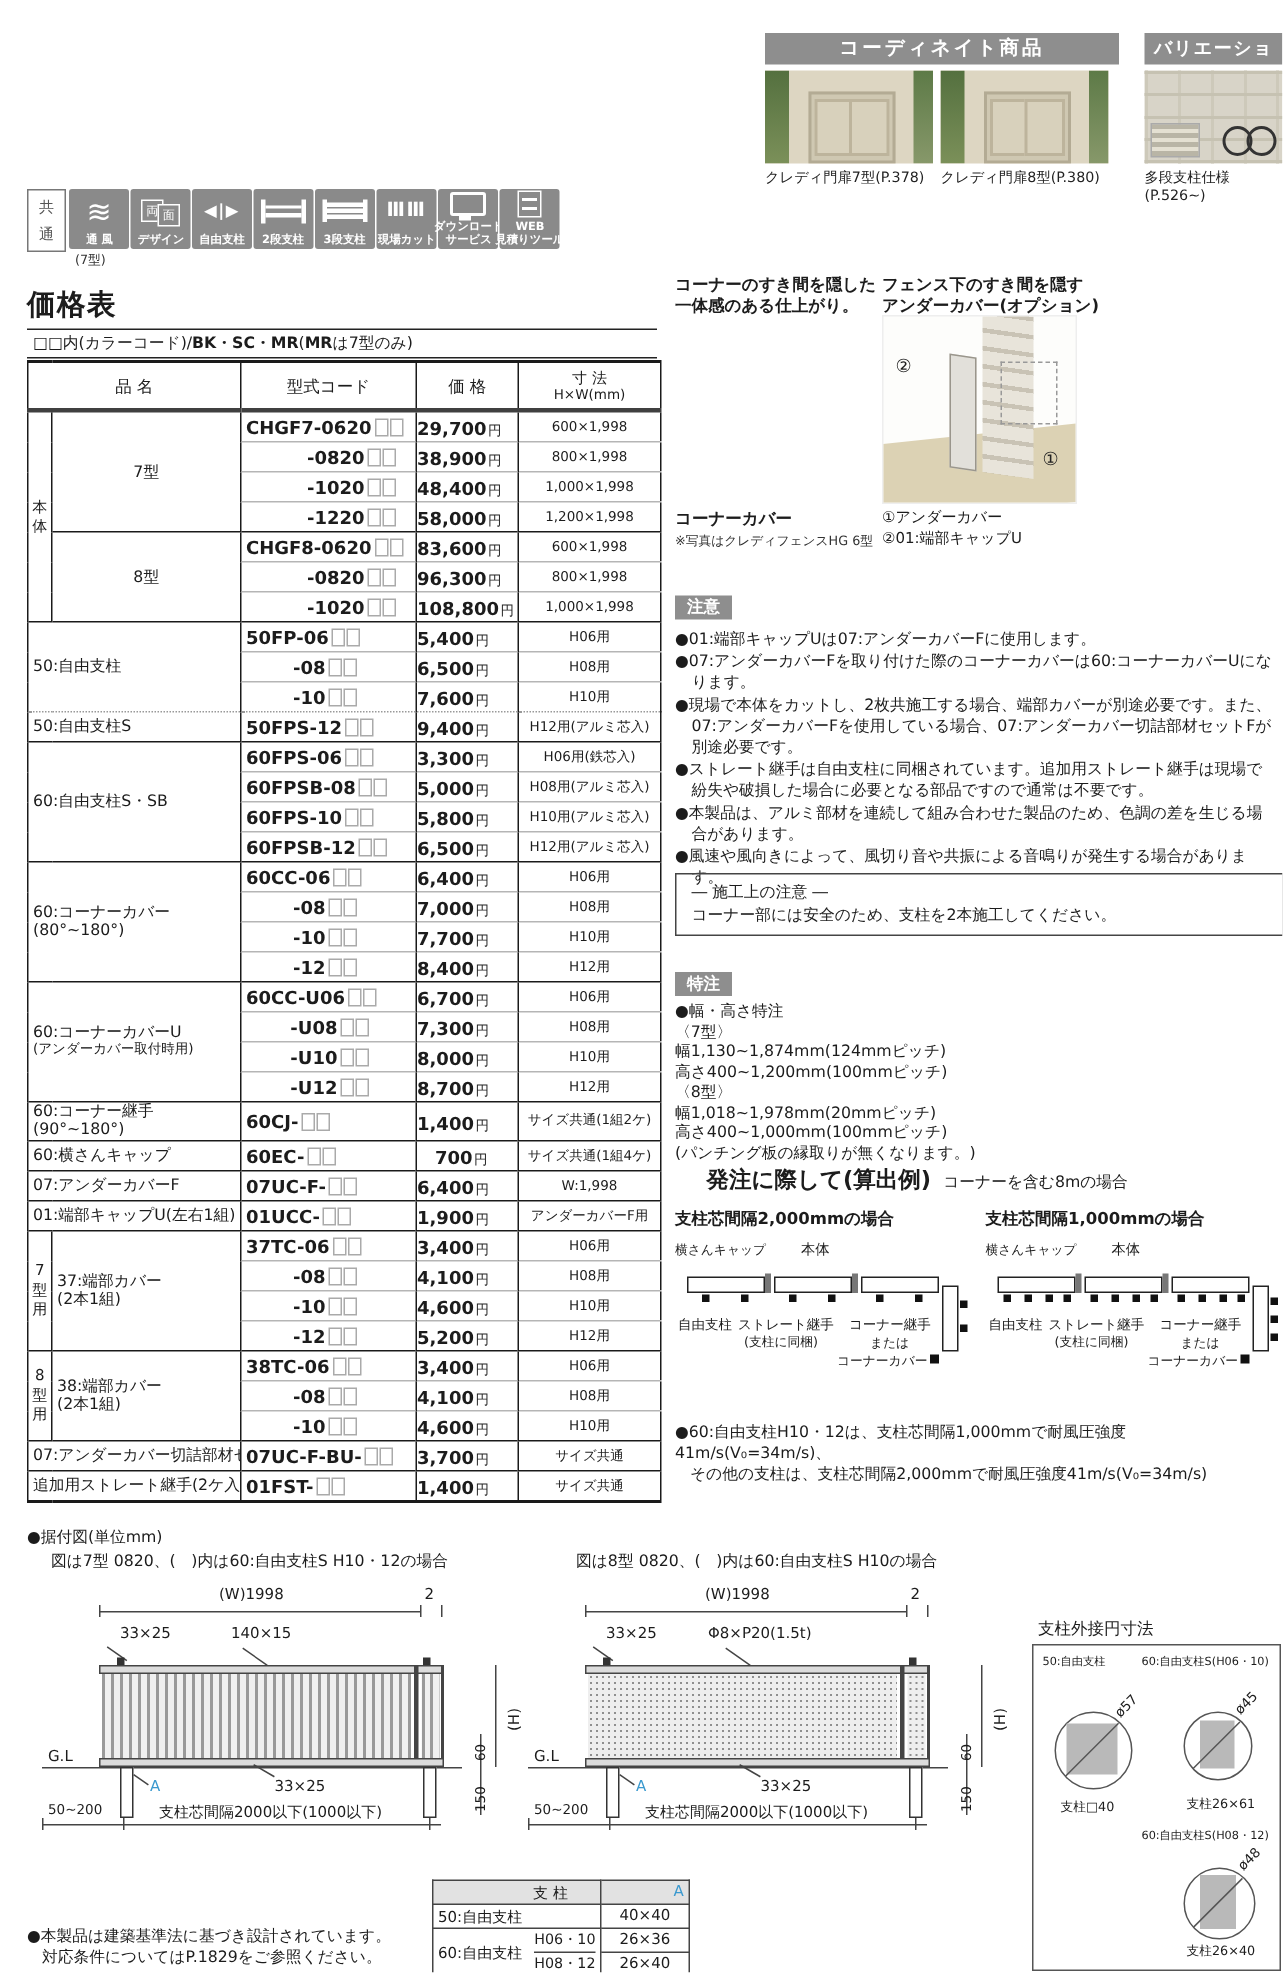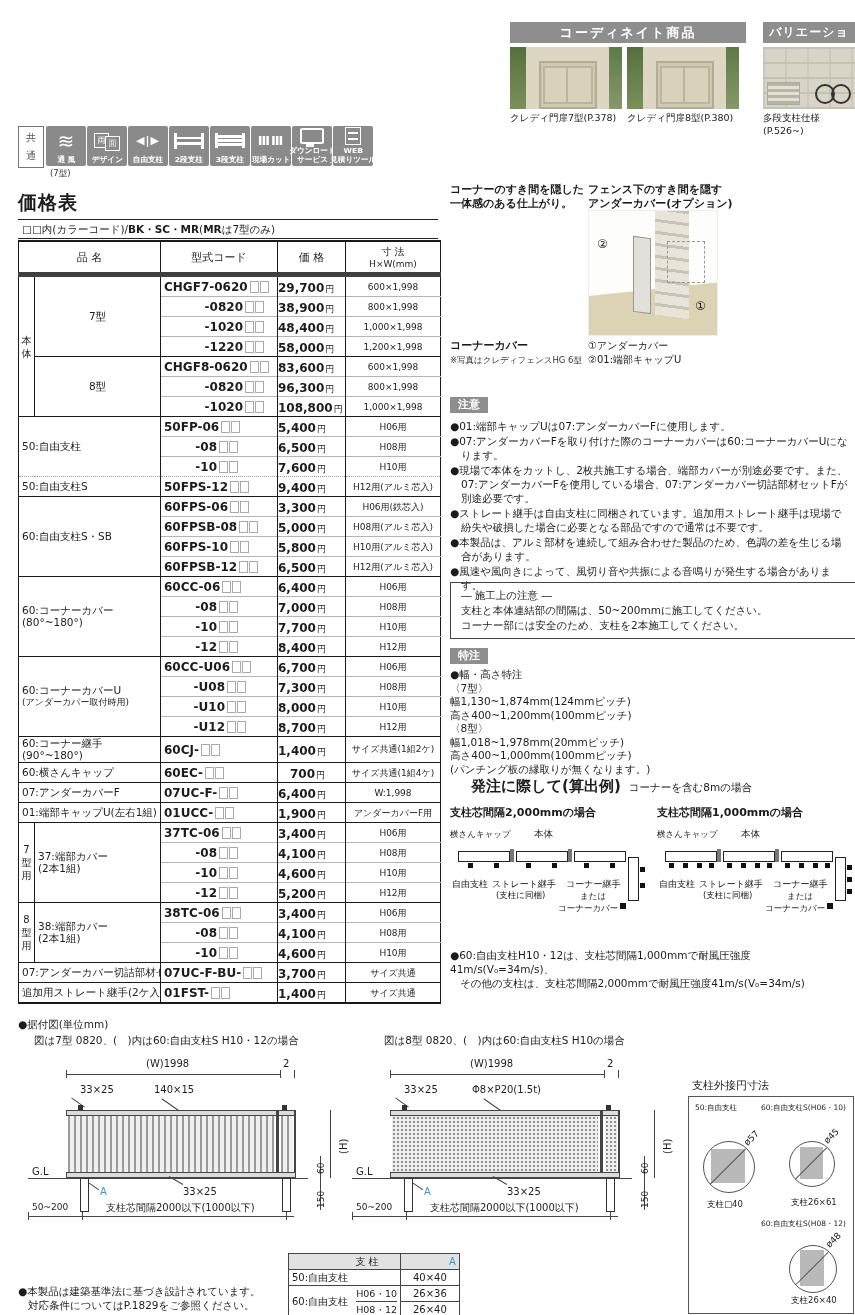--- a/index.html
+++ b/index.html
@@ -44,21 +44,21 @@
   .calc{width:14px;height:16px;border:1.5px solid #fff;display:flex;flex-direction:column;justify-content:space-evenly;}
   .calc span{display:block;height:1.5px;background:#fff;margin:0 2px;}
   .subcap{font-size:8.5px;color:#333;}
   
   .h-title{font-size:19px;font-weight:bold;letter-spacing:1px;}
   .noteline{width:416px;border-top:1px solid #222;border-bottom:1px solid #222;font-size:10.5px;
             height:18px;line-height:18px;padding-left:4px;}
   table.pt{border-collapse:collapse;table-layout:fixed;width:422px;border:1px solid #1a1a1a;
            border-top:2px solid #1a1a1a;border-bottom:2px solid #1a1a1a;}
   .pt td,.pt th{border-left:1px solid #1a1a1a;padding:0;vertical-align:middle;overflow:hidden;}
-  .pt th{border-bottom:5px solid #404040;font-weight:normal;font-size:11px;height:30px;}
+  .pt th{border-bottom:3px solid #404040;font-weight:normal;font-size:11px;height:30px;}
   .pt tr{height:17px;}
   tr.rA td{border-top:1px solid #1a1a1a;}
   tr.rB td{border-top:1px solid #b5b5b5;}
   tr.rD td{border-top:1px dotted #999;}
   td.side{font-size:10px;text-align:center;}
   td.side .vtxt{width:12px;margin:0 auto;word-break:break-all;line-height:13px;}
   td.nm{font-size:10.5px;padding:1px 3px;line-height:11.5px;}
   td.nmc{text-align:center;font-size:10.5px;}
   .nm2{font-size:9px;}
   .s9{font-size:9px;white-space:nowrap;}
@@ -803,21 +803,20 @@
   <div class="abs btxt bullets" style="left:450px;top:419px;width:402px;">
     <div>●01:端部キャップUは07:アンダーカバーFに使用します。</div>
     <div>●07:アンダーカバーFを取り付けた際のコーナーカバーは60:コーナーカバーUになります。</div>
     <div>●現場で本体をカットし、2枚共施工する場合、端部カバーが別途必要です。また、07:アンダーカバーFを使用している場合、07:アンダーカバー切詰部材セットFが別途必要です。</div>
     <div>●ストレート継手は自由支柱に同梱されています。追加用ストレート継手は現場で紛失や破損した場合に必要となる部品ですので通常は不要です。</div>
     <div>●本製品は、アルミ部材を連続して組み合わせた製品のため、色調の差を生じる場合があります。</div>
     <div>●風速や風向きによって、風切り音や共振による音鳴りが発生する場合があります。</div>
   </div>
   <div class="abs notebox" style="left:450px;top:582px;">
     <div>― 施工上の注意 ―</div>
-    <div>支柱と本体連結部の間隔は、50~200mmに施工してください。</div>
     <div>コーナー部には安全のため、支柱を2本施工してください。</div>
   </div>
 
   <div class="abs glabel" style="left:450px;top:648px;">特注</div>
   <div class="abs sp" style="left:450px;top:668px;">
     <div>●幅・高さ特注</div>
     <div>〈7型〉</div>
     <div>幅1,130~1,874mm(124mmピッチ)</div>
     <div>高さ400~1,200mm(100mmピッチ)</div>
     <div>〈8型〉</div>

